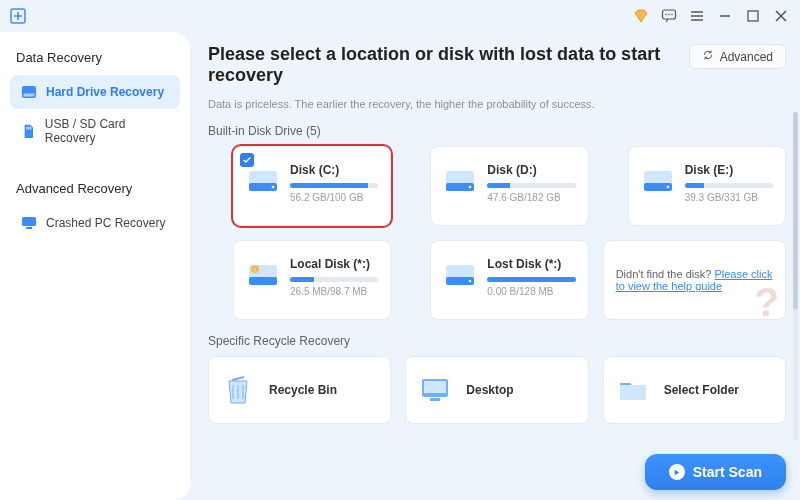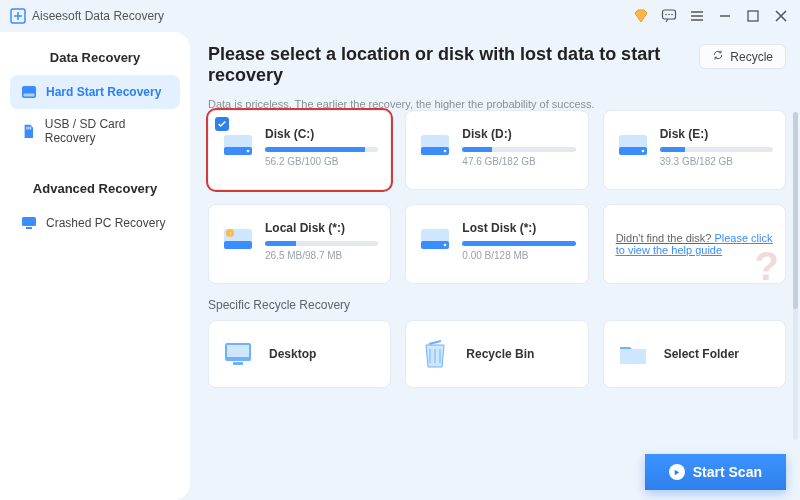--- a/index.html
+++ b/index.html
@@ -7,71 +7,70 @@
 .titlebar { display: flex; align-items: center; height: 32px; padding: 0 10px; background: #eef4fb; }
 .app-logo { width: 16px; height: 16px; display: inline-flex; align-items: center; justify-content: center; margin-right: 6px; }
 .app-title { font-size: 12px; color: #555; }
 .title-spacer { flex: 1; }
 .title-icons { display: flex; gap: 10px; align-items: center; }
 .title-icons span, .title-icons button { width: 18px; height: 18px; display: inline-flex; align-items: center; justify-content: center; background: transparent; border: none; cursor: pointer; color: #555; font-size: 14px; }
 .title-icons svg { width: 16px; height: 16px; }
 
 .layout { display: flex; height: calc(500px - 32px); }
 .sidebar { width: 190px; background: #fff; border-radius: 0 16px 16px 0; padding: 14px 10px; }
-.side-section-title { font-size: 13px; font-weight: 700; color: #2a2a2a; margin: 4px 6px 10px; text-align: center; }
+.side-section-title { font-size: 13px; font-weight: 400; color: #2a2a2a; margin: 4px 6px 10px; }
 .side-item { display: flex; align-items: center; gap: 8px; padding: 8px 10px; border-radius: 8px; font-size: 12px; color: #444; cursor: pointer; }
 .side-item.active { background: #e3f0ff; color: #2f80ed; font-weight: 600; }
 .side-item .icon { width: 18px; height: 18px; display:inline-flex; align-items:center; justify-content:center; }
 .side-section-gap { height: 24px; }
 
 .main { flex: 1; padding: 12px 14px 0 18px; position: relative; overflow: hidden; background: #eef4fb; }
 .main-header { display: flex; align-items: flex-start; gap: 12px; }
 .heading { font-size: 18px; font-weight: 700; color: #222; }
 .subheading { font-size: 11px; color: #8a8f98; margin-top: 12px; }
 .refresh-btn { display: flex; align-items: center; gap: 6px; font-size: 12px; color: #444; background: #fbfcfe; border: 1px solid #e1e6ee; border-radius: 6px; padding: 4px 12px; cursor: pointer; }
 .refresh-btn svg { width: 12px; height: 12px; }
 
 .section-label { font-size: 12px; color: #5d6470; margin: 14px 0 8px; }
 .cards-row { display: grid; grid-template-columns: repeat(3, 1fr); gap: 14px; }
-.card { background: #fff; border: 1px solid #e6ebf2; border-radius: 8px; padding: 12px 12px 14px; position: relative; display: flex; gap: 10px; align-items: flex-start; min-height: 80px; cursor: pointer;}
+.card { background: #fff; border: 1px solid #e6ebf2; border-radius: 8px; padding: 12px 12px 14px; position: relative; display: flex; gap: 10px; align-items: flex-start; min-height: 80px; cursor: pointer; margin-left: 25px;}
 .card.selected { outline: 2px solid #d33a3a; outline-offset: 0; }
 .card .check { position: absolute; top: 6px; left: 6px; width: 14px; height: 14px; background: #2f80ed; border-radius: 3px; display: flex; align-items: center; justify-content: center; }
 .card .check svg { width: 10px; height: 10px; }
 .drive-icon { width: 34px; height: 34px; display: inline-flex; align-items: center; justify-content: center; margin-top: 6px; }
 .card-body { flex: 1; padding-top: 4px; }
 .card-title { font-size: 12px; font-weight: 600; color: #333; margin-bottom: 6px; }
 .progress { height: 5px; background: #e4e9f0; border-radius: 3px; overflow: hidden; margin-bottom: 4px; }
 .progress-fill { height: 100%; background: #3b8cff; }
 .card-sub { font-size: 10px; color: #9aa1ab; }
-.hint-card { background: #fff; border: 1px solid #e6ebf2; border-radius: 8px; padding: 12px; font-size: 11px; color: #666; display:flex; align-items:center; position:relative; overflow:hidden;text-decoration:underline;}
+.hint-card { background: #fff; border: 1px solid #e6ebf2; border-radius: 8px; padding: 12px; font-size: 11px; color: #666; display:flex; align-items:center; position:relative; overflow:hidden;}
 .hint-card a { color: #3b8cff; text-decoration: underline; cursor: pointer; }
 .hint-card .qmark { position:absolute; right:6px; bottom:-6px; font-size:40px; font-weight:700; color:#f1dada; }
 
 .loc-card { background: #fff; border: 1px solid #e6ebf2; border-radius: 8px; padding: 14px 10px; display: flex; align-items: center; gap: 12px; cursor:pointer;}
 .loc-icon { width: 38px; height: 38px; display: inline-flex; align-items: center; justify-content: center; }
 .loc-title { font-size: 12px; font-weight: 600; color: #333; }
 
-.scan-btn { position: absolute; right: 14px; bottom: 10px; display: flex; align-items: center; gap: 8px; background: linear-gradient(#3c93ff,#2f80ed); color: #fff; border: none; border-radius: 0; padding: 10px 24px; font-size: 14px; font-weight: 700; cursor: pointer; box-shadow: 0 4px 10px rgba(47,128,237,.35); margin-left: 12px; }
+.scan-btn { position: absolute; right: 14px; bottom: 10px; display: flex; align-items: center; gap: 8px; background: linear-gradient(#3c93ff,#2f80ed); color: #fff; border: none; border-radius: 12px; padding: 10px 24px; font-size: 14px; font-weight: 700; cursor: pointer; box-shadow: 0 4px 10px rgba(47,128,237,.35); margin-left: 12px; }
 .scan-btn .circle { width: 16px; height: 16px; border-radius: 50%; background: #fff; display: inline-flex; align-items: center; justify-content: center; }
 .scan-btn .circle svg { width: 9px; height: 9px; }
 
 .scrollbar-track { position:absolute; right:2px; top:80px; bottom:60px; width:5px; background:#e2e8f1; border-radius:3px;}
 .scrollbar-thumb { width:100%; height:60%; background:#c4cedd; border-radius:3px; position:relative; top:0; cursor:grab;}
 </style>
 </head>
 <body>
 
 <div class="titlebar">
   <span class="app-logo">
     <svg viewBox="0 0 16 16">
         <rect x="1" y="1" width="14" height="14" rx="2" fill="none" stroke="#3b8cff" stroke-width="1.5"></rect>
         <path d="M8 4v8M4 8h8" stroke="#3b8cff" stroke-width="1.5"></path>
       </svg>
   </span>
-  <span class="app-title">Aiseesoft Data Recovery</span>
   <span class="title-spacer"></span>
   <div class="title-icons">
     <span>
         <svg viewBox="0 0 16 16">
           <path d="M2 5l3-3h6l3 3-6 9z" fill="#ffb74d" stroke="#f09a1a"></path>
         </svg>
       </span>
     <span>
         <svg viewBox="0 0 16 16">
           <rect x="1.5" y="2" width="13" height="9" rx="2" fill="none" stroke="#555" stroke-width="1.2"></rect>
@@ -107,21 +106,21 @@
 <div class="layout">
   <aside class="sidebar">
     <div class="side-section-title">Data Recovery</div>
     <div class="side-item active">
       <span class="icon">
           <svg viewBox="0 0 18 18">
             <rect x="2" y="3" width="14" height="12" rx="2" fill="#3b8cff"></rect>
             <rect x="3.5" y="10.5" width="11" height="3" rx="1" fill="#fff" opacity=".6"></rect>
           </svg>
         </span>
-      <span>Hard Start Recovery</span>
+      <span>Hard Drive Recovery</span>
     </div>
     <div class="side-item">
       <span class="icon">
           <svg viewBox="0 0 18 18">
             <path d="M5 2h6l3 3v11H5z" fill="#3b8cff"></path>
             <rect x="7" y="4" width="1" height="3" fill="#fff"></rect>
             <rect x="9" y="4" width="1" height="3" fill="#fff"></rect>
             <rect x="11" y="4" width="1" height="3" fill="#fff"></rect>
           </svg>
         </span>
@@ -144,24 +143,25 @@
     <div class="main-header">
       <div style="flex:1">
         <div class="heading">Please select a location or disk with lost data to start recovery</div>
         <div class="subheading">Data is priceless. The earlier the recovery, the higher the probability of success.</div>
       </div>
       <button class="refresh-btn">
         <span><svg viewBox="0 0 16 16">
               <path d="M3 8a5 5 0 0 1 9-3M13 8a5 5 0 0 1-9 3" fill="none" stroke="#555" stroke-width="1.3"></path>
               <path d="M12 2v3h-3M4 14v-3h3" fill="none" stroke="#555" stroke-width="1.3"></path>
             </svg></span>
-        <span>Recycle</span>
+        <span>Advanced</span>
       </button>
     </div>
 
+    <div class="section-label">Built-in Disk Drive (5)</div>
 
     <div class="cards-row">
       <div class="card selected">
         <span class="check">
             <svg viewBox="0 0 12 12">
               <path d="M2 6l2.5 2.5L10 3" fill="none" stroke="#fff" stroke-width="1.6"></path>
             </svg>
           </span>
         <span class="drive-icon">
             <svg viewBox="0 0 34 34">
@@ -202,21 +202,21 @@
               <rect x="3" y="6" width="28" height="20" rx="3" fill="#cfe6ff"></rect>
               <rect x="3" y="18" width="28" height="8" rx="2" fill="#3b8cff"></rect>
               <circle cx="27" cy="22" r="1.3" fill="#fff"></circle>
             </svg>
           </span>
         <div class="card-body">
           <div class="card-title">Disk (E:)</div>
           <div class="progress">
               <div class="progress-fill" style="width:22%"></div>
             </div>
-          <div class="card-sub">39.3 GB/182 GB</div>
+          <div class="card-sub">39.3 GB/331 GB</div>
         </div>
       </div>
     </div>
 
     <div class="cards-row" style="margin-top:14px">
       <div class="card">
         <span class="drive-icon">
             <svg viewBox="0 0 34 34">
               <rect x="3" y="6" width="28" height="20" rx="3" fill="#cfe6ff"></rect>
               <rect x="3" y="18" width="28" height="8" rx="2" fill="#3b8cff"></rect>
@@ -254,39 +254,39 @@
         <div>
           <span>Didn't find the disk? </span><a>Please click to view the help guide</a>
         </div>
         <span class="qmark">?</span>
       </div>
     </div>
 
     <div class="section-label">Specific Recycle Recovery</div>
 
     <div class="cards-row">
+      <div class="loc-card">
+        <span class="loc-icon">
+            <svg viewBox="0 0 38 38">
+              <path d="M10 10h18l-2 22H12z" fill="#cfe6ff" stroke="#6fb0ff"></path>
+              <path d="M14 14v14M19 14v14M24 14v14" stroke="#6fb0ff"></path>
+              <path d="M13 9l12-3" stroke="#6fb0ff" stroke-width="2"></path>
+            </svg>
+          </span>
+        <div class="loc-title">Recycle Bin</div>
+      </div>
       <div class="loc-card">
         <span class="loc-icon">
             <svg viewBox="0 0 38 38">
               <rect x="6" y="8" width="26" height="18" rx="2" fill="#6fb0ff"></rect>
               <rect x="8" y="10" width="22" height="12" fill="#cfe6ff"></rect>
               <rect x="14" y="27" width="10" height="3" fill="#6fb0ff"></rect>
             </svg>
           </span>
         <div class="loc-title">Desktop</div>
-      </div>
-      <div class="loc-card">
-        <span class="loc-icon">
-            <svg viewBox="0 0 38 38">
-              <path d="M10 10h18l-2 22H12z" fill="#cfe6ff" stroke="#6fb0ff"></path>
-              <path d="M14 14v14M19 14v14M24 14v14" stroke="#6fb0ff"></path>
-              <path d="M13 9l12-3" stroke="#6fb0ff" stroke-width="2"></path>
-            </svg>
-          </span>
-        <div class="loc-title">Recycle Bin</div>
       </div>
       <div class="loc-card">
         <span class="loc-icon">
             <svg viewBox="0 0 38 38">
               <path d="M6 12h10l3 3h13v14H6z" fill="#6fb0ff"></path>
               <path d="M6 14h26v15H6z" fill="#cfe6ff"></path>
             </svg>
           </span>
         <div class="loc-title">Select Folder</div>
       </div>

